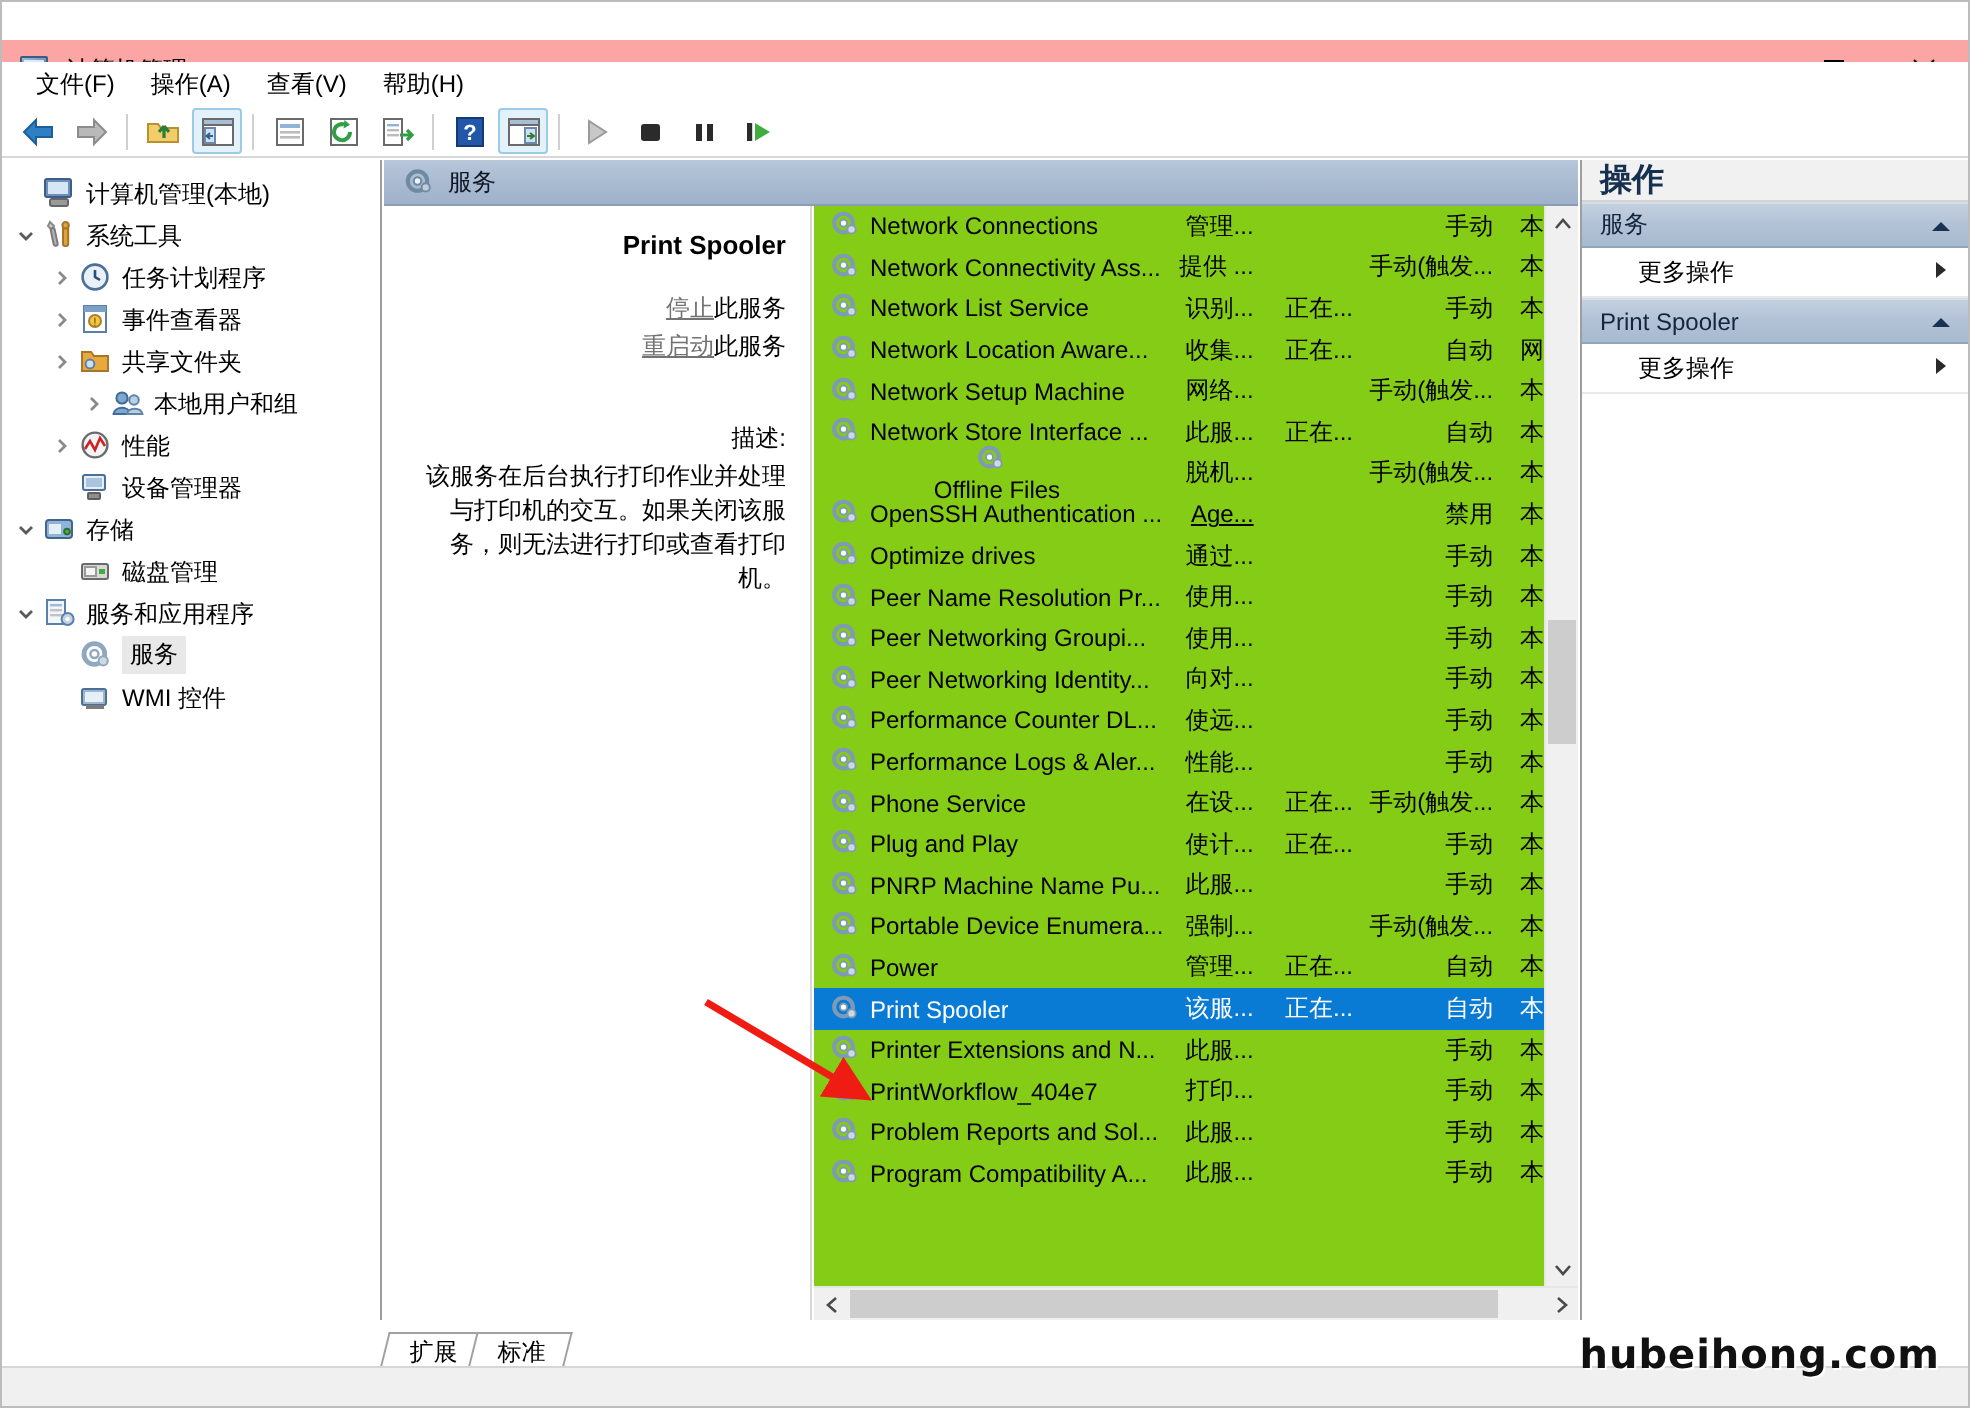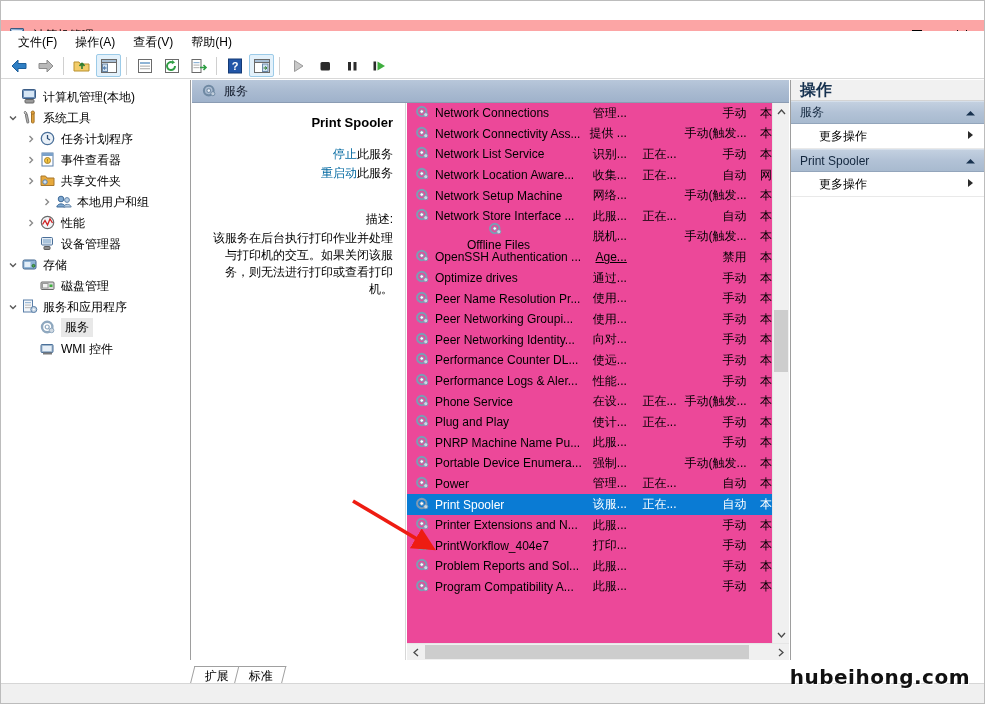--- a/index.html
+++ b/index.html
@@ -123,21 +123,21 @@
     flex: 1; display: flex; min-height: 0; background: #fff;
   }
   
   .detail {
     width: 214px; min-width: 214px; padding: 10px 12px 0 14px;
     font-size: 12px; color: #000; background: #fff;
     border-right: 1px solid #d7d7d7;
   }
   .detail h2 { font-size: 13px; margin: 2px 0 16px 0; font-weight: bold; }
   .detail a {
-    color: #0369a1; cursor: pointer;
+    color: #737373; text-decoration: underline; cursor: pointer;
   }
   .detail .linkline { margin-bottom: 3px; line-height: 16px; }
   .detail .desc-label { margin-top: 30px; margin-bottom: 2px; }
   .detail .desc-text { line-height: 17px; }
 
   
   .listwrap {
     flex: 1; display: flex; flex-direction: column; min-width: 0;
     border-left: 1px solid #fff;
   }
@@ -148,21 +148,21 @@
   }
   .lv-head .col {
     display: flex; align-items: center; padding-left: 6px;
     border-right: 1px solid #e2e2e2; position: relative; overflow: hidden;
     white-space: nowrap;
   }
   .sortmark {
     position: absolute; left: 88px; top: 1px; font-size: 9px; color: #7a7a7a;
   }
   .lv-rows {
-    flex: 1; overflow: hidden; position: relative; background: #ec4899;
+    flex: 1; overflow: hidden; position: relative; background: #84cc16;
   }
   .row {
     display: flex; height: 20.6px; align-items: center; font-size: 12px;
     color: #000; white-space: nowrap;
   }
   .row.selected { background: #0a7bd4; color: #fff; }
   .cell { padding-left: 6px; overflow: hidden; white-space: nowrap; }
   .cell.name { display: flex; align-items: center; padding-left: 8px; }
   .svc-ico { width: 16px; min-width: 16px; height: 16px; margin-right: 4px; display:flex; }
   .cell.name span { overflow: hidden; text-overflow: clip; }

